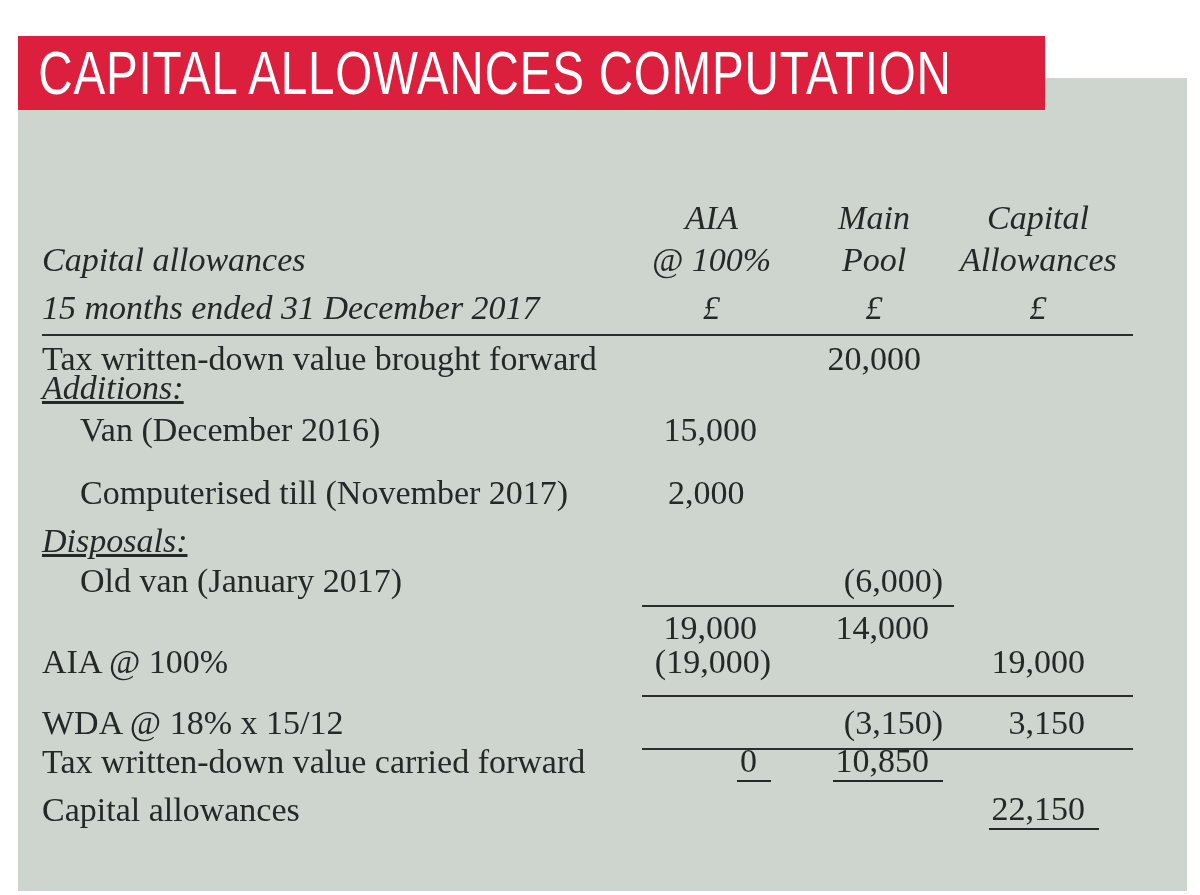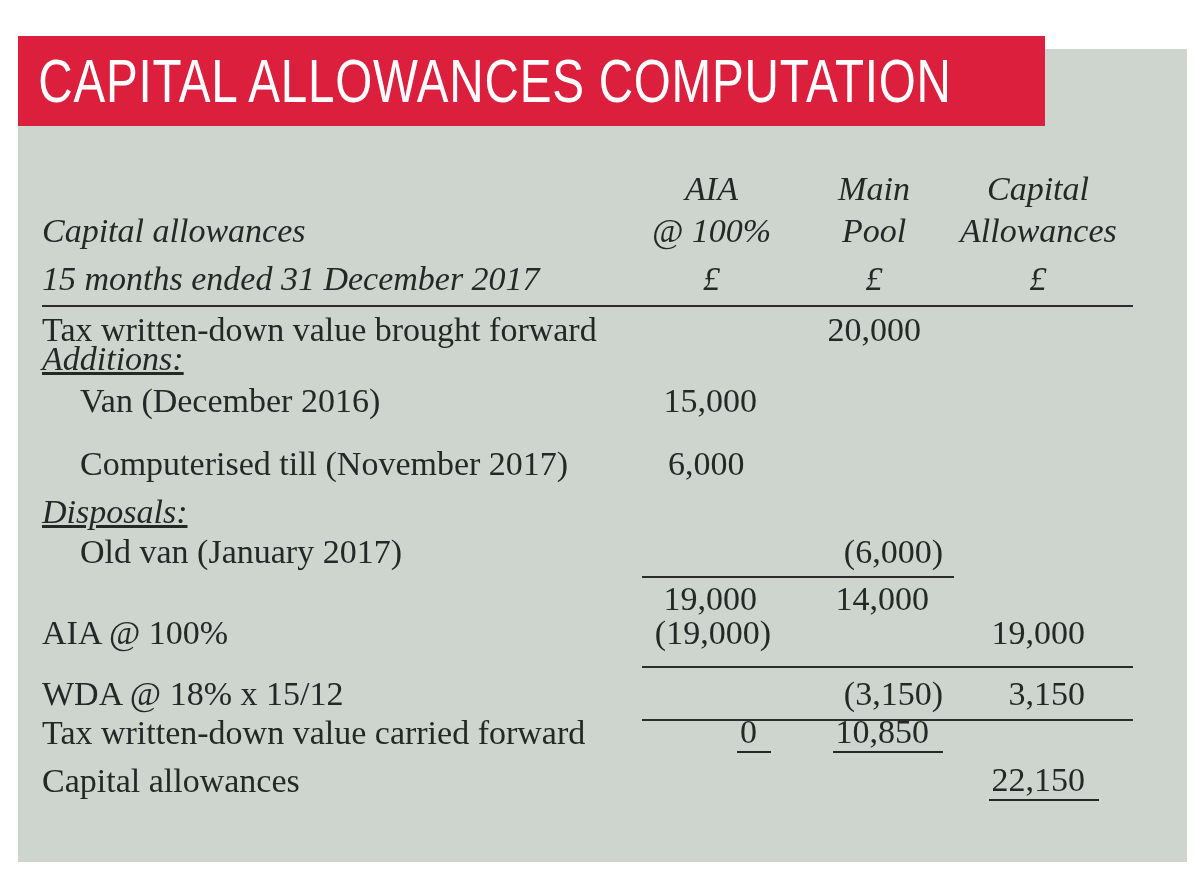--- a/index.html
+++ b/index.html
@@ -10,27 +10,27 @@
     --title-ink:#ffffff;
   }
   *{margin:0;padding:0;box-sizing:border-box;}
   html,body{width:1200px;height:895px;background:#ffffff;overflow:hidden;}
   body{font-family:"Liberation Serif", serif;color:var(--ink);position:relative;}
 
   .page{position:absolute;inset:0;background:#ffffff;}
 
   
   .panel{
-    position:absolute;left:18px;top:49px;width:1169px;height:813px;
+    position:absolute;left:18px;top:78px;width:1169px;height:813px;
     background:var(--panel);
   }
 
   
   .banner{
-    position:absolute;left:18px;top:36px;width:1027px;height:90px;
+    position:absolute;left:18px;top:36px;width:1027px;height:74px;
     background:var(--banner);
     display:flex;align-items:center;
   }
   .banner .title{
     color:var(--title-ink);
     font-family:"Liberation Sans", sans-serif;
     font-size:61px;
     font-weight:400;
     letter-spacing:1px;
     white-space:nowrap;
@@ -139,21 +139,21 @@
 
   <div class="trow">
     <div class="cell-label indent">Van (December 2016)</div>
     <div class="cell-aia"><span class="num">15,000</span></div>
     <div class="cell-main"></div>
     <div class="cell-cap"></div>
   </div>
 
   <div class="trow">
     <div class="cell-label indent">Computerised till (November 2017)</div>
-    <div class="cell-aia"><span class="num">6,000</span></div>
+    <div class="cell-aia"><span class="num">2,000</span></div>
     <div class="cell-main"></div>
     <div class="cell-cap"></div>
   </div>
 
   <div class="trow">
     <div class="cell-label italic">Disposals:</div>
     <div class="cell-aia"></div>
     <div class="cell-main"></div>
     <div class="cell-cap"></div>
   </div>

